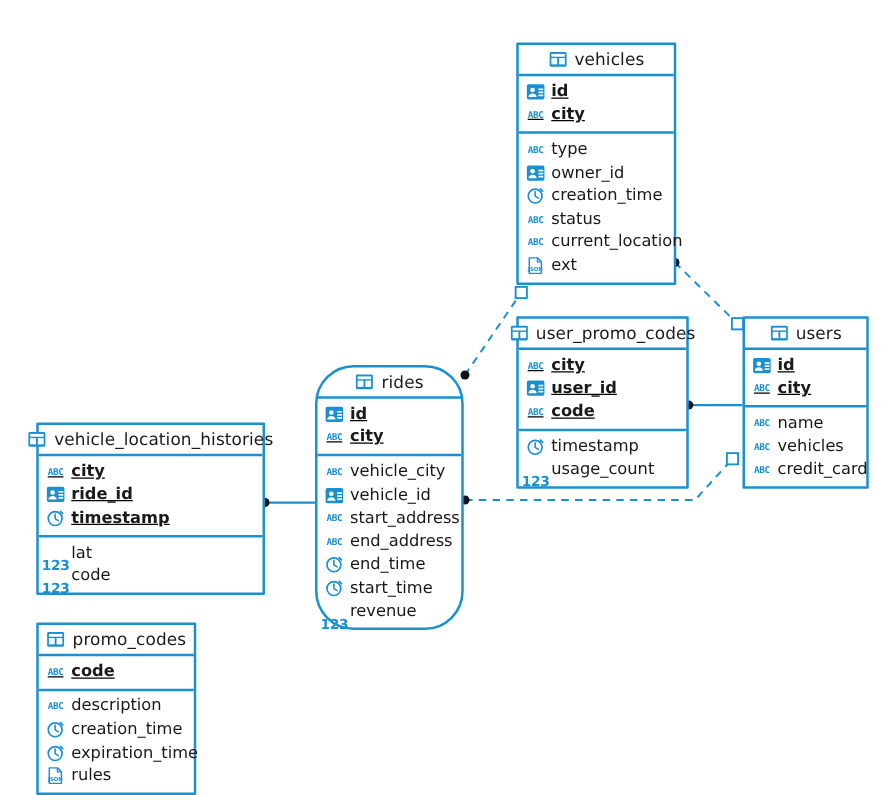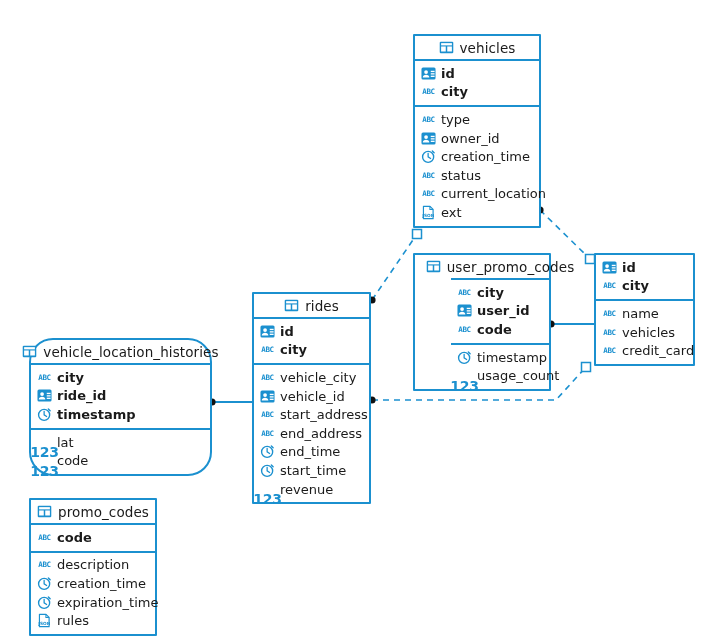--- a/index.html
+++ b/index.html
@@ -49,20 +49,21 @@
     color: #1a1a1a;
     white-space: nowrap;
     letter-spacing: 0.1px;
   }
   .tbl-section {
     box-sizing: border-box;
     padding: 3px 0 4px 0;
   }
   .tbl-section.pk {
     border-bottom: 2px solid #1b90cf;
+    text-decoration: underline;
   }
   .col-row {
     display: flex;
     align-items: center;
     gap: 5px;
     height: 18.6px;
     padding: 0 6px;
     white-space: nowrap;
   }
   .col-name {
@@ -85,21 +86,21 @@
     font-family: "DejaVu Sans Mono", "Liberation Mono", monospace;
     font-size: 7.5px;
     font-weight: bold;
     color: #1b90cf;
     letter-spacing: -0.3px;
     width: 15px;
     text-align: left;
   }
   .num-ic {
     font-family: "DejaVu Sans", "Liberation Sans", sans-serif;
-    font-size: 14px;
+    font-size: 11px;
     font-weight: bold;
     color: #1b90cf;
     letter-spacing: -0.2px;
     width: 15px;
     text-align: left;
     margin-top: 20px;
   }
 </style>
 </head>
 <body>
@@ -202,21 +203,21 @@
             <svg width="15" height="15" viewBox="0 0 16 16">
               <path d="M2.6 1.4h7l3.3 3.3v9.9H2.6z" fill="#fff" stroke="#1b90cf" stroke-width="1.25" stroke-linejoin="round"></path>
               <path d="M9.5 1.4v3.4h3.4" fill="none" stroke="#1b90cf" stroke-width="1.1"></path>
               <text x="7.8" y="12.6" font-size="4.6" font-family="DejaVu Sans, sans-serif" font-weight="bold" fill="#1b90cf" text-anchor="middle">JSON</text>
             </svg>
           </span>
           <span class="col-name">ext</span>
         </div>
       </div>
     </div>
-    <div class="table-node" style="left: 413px; top: 249px; width: 138px; padding-left: 36px;">
+    <div class="table-node" style="left: 413px; top: 249px; width: 138px;">
       <div class="tbl-header">
         <span class="icon">
           <svg width="15" height="13" viewBox="0 0 16 14">
             <rect x="0.7" y="0.7" width="14.6" height="12.6" rx="1.2" fill="#1b90cf"></rect>
             <rect x="2.2" y="2.3" width="11.6" height="2.4" fill="#fff"></rect>
             <rect x="2.2" y="5.9" width="5.0" height="5.4" fill="#fff"></rect>
             <rect x="8.8" y="5.9" width="5.0" height="5.4" fill="#fff"></rect>
           </svg>
         </span>
         <span class="tbl-title">user_promo_codes</span>
@@ -255,20 +256,31 @@
           </span>
           <span class="col-name">timestamp</span>
         </div>
         <div class="col-row">
           <span class="icon num-ic">123</span>
           <span class="col-name">usage_count</span>
         </div>
       </div>
     </div>
     <div class="table-node" style="left: 594px; top: 249px; width: 101px;">
+      <div class="tbl-header">
+        <span class="icon">
+          <svg width="15" height="13" viewBox="0 0 16 14">
+            <rect x="0.7" y="0.7" width="14.6" height="12.6" rx="1.2" fill="#1b90cf"></rect>
+            <rect x="2.2" y="2.3" width="11.6" height="2.4" fill="#fff"></rect>
+            <rect x="2.2" y="5.9" width="5.0" height="5.4" fill="#fff"></rect>
+            <rect x="8.8" y="5.9" width="5.0" height="5.4" fill="#fff"></rect>
+          </svg>
+        </span>
+        <span class="tbl-title">users</span>
+      </div>
       <div class="tbl-section pk">
         <div class="col-row key">
           <span class="icon">
             <svg width="15" height="15" viewBox="0 0 16 16">
               <rect x="0.5" y="1.5" width="15" height="13" rx="1.6" fill="#1b90cf"></rect>
               <circle cx="5.4" cy="6.4" r="2" fill="#fff"></circle>
               <path d="M1.9 12.3c0-2 1.6-3 3.5-3s3.5 1 3.5 3z" fill="#fff"></path>
               <rect x="10.4" y="5.1" width="4.1" height="1.4" fill="#fff"></rect>
               <rect x="10.4" y="7.7" width="4.1" height="1.4" fill="#fff"></rect>
               <rect x="10.4" y="10.3" width="4.1" height="1.4" fill="#fff"></rect>
@@ -289,21 +301,21 @@
         <div class="col-row">
           <span class="icon abc-ic">ABC</span>
           <span class="col-name">vehicles</span>
         </div>
         <div class="col-row">
           <span class="icon abc-ic">ABC</span>
           <span class="col-name">credit_card</span>
         </div>
       </div>
     </div>
-    <div class="table-node" style="left: 252px; top: 288px; width: 119px;">
+    <div class="table-node" style="left: 252px; top: 288px; width: 119px; border-radius: 31px;">
       <div class="tbl-header">
         <span class="icon">
           <svg width="15" height="13" viewBox="0 0 16 14">
             <rect x="0.7" y="0.7" width="14.6" height="12.6" rx="1.2" fill="#1b90cf"></rect>
             <rect x="2.2" y="2.3" width="11.6" height="2.4" fill="#fff"></rect>
             <rect x="2.2" y="5.9" width="5.0" height="5.4" fill="#fff"></rect>
             <rect x="8.8" y="5.9" width="5.0" height="5.4" fill="#fff"></rect>
           </svg>
         </span>
         <span class="tbl-title">rides</span>
@@ -372,21 +384,21 @@
             </svg>
           </span>
           <span class="col-name">start_time</span>
         </div>
         <div class="col-row">
           <span class="icon num-ic">123</span>
           <span class="col-name">revenue</span>
         </div>
       </div>
     </div>
-    <div class="table-node" style="left: 29px; top: 334px; width: 183px; border-radius: 24px;">
+    <div class="table-node" style="left: 29px; top: 334px; width: 183px;">
       <div class="tbl-header">
         <span class="icon">
           <svg width="15" height="13" viewBox="0 0 16 14">
             <rect x="0.7" y="0.7" width="14.6" height="12.6" rx="1.2" fill="#1b90cf"></rect>
             <rect x="2.2" y="2.3" width="11.6" height="2.4" fill="#fff"></rect>
             <rect x="2.2" y="5.9" width="5.0" height="5.4" fill="#fff"></rect>
             <rect x="8.8" y="5.9" width="5.0" height="5.4" fill="#fff"></rect>
           </svg>
         </span>
         <span class="tbl-title">vehicle_location_histories</span>

